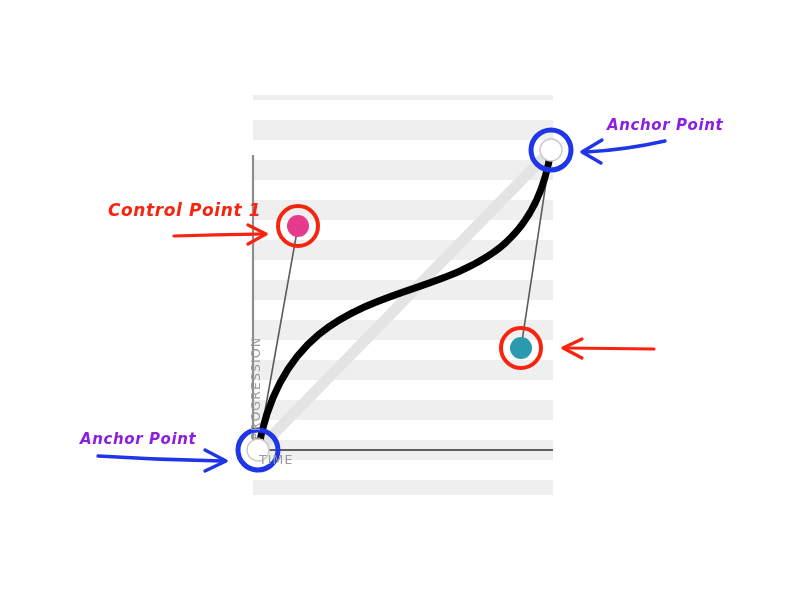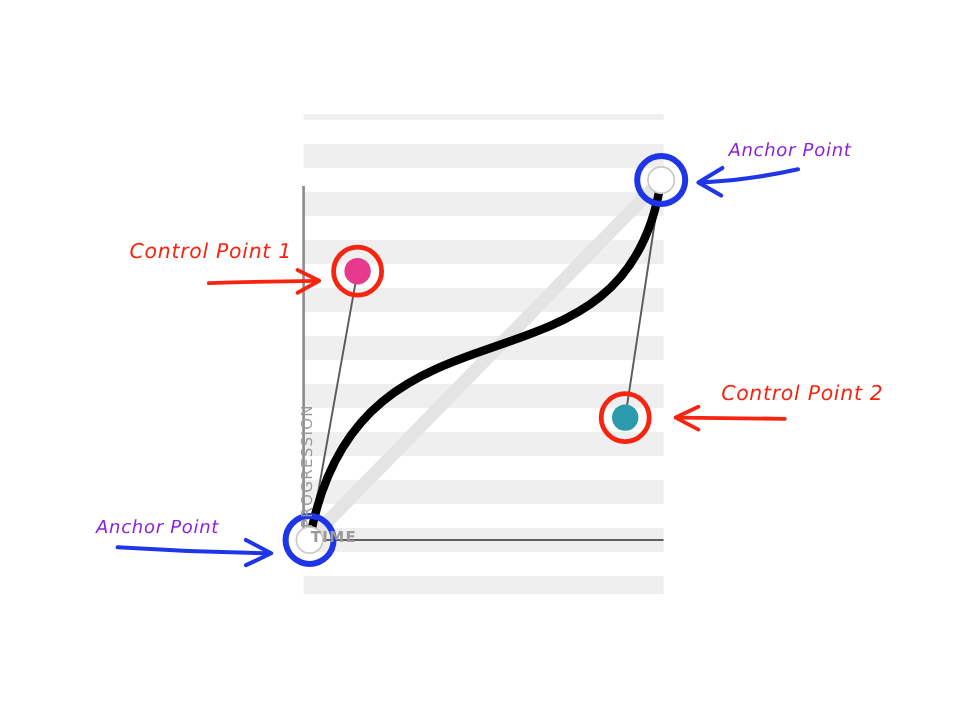--- a/index.html
+++ b/index.html
@@ -24,21 +24,21 @@
     position: absolute;
     left: 0; top: 0;
     width: 800px;
     height: 600px;
     overflow: visible;
   }
   .annot-label {
     position: absolute;
     white-space: nowrap;
     font-family: "DejaVu Sans", sans-serif;
-    font-weight: 400;
+    font-weight: 700;
     letter-spacing: 0.6px;
   }
   .annot-cp {
     font-size: 17px;
     font-style: italic;
   }
   .annot-anchor {
     font-size: 15px;
     font-style: italic;
   }
@@ -132,23 +132,22 @@
 
       <g>
         <path d="M 98 456 Q 160 460 222 461" fill="none" stroke="#1f35e8" stroke-width="3.4" stroke-linecap="round"></path>
         <path d="M 205 450 L 226 461 L 205 471" fill="none" stroke="#1f35e8" stroke-width="3.4" stroke-linecap="round" stroke-linejoin="round"></path>
       </g>
     </g>
   </svg>
 
   <div class="axis-label" id="progression-label" style="left: 248px; top: 440px;">PROGRESSION</div>
 
-  <div class="axis-label" id="time-label" style="left: 259px; top: 440px; font-weight: bold;">TIME</div>
+  <div class="axis-label" id="time-label" style="left: 259px; top: 452px;">TIME</div>
 
   <div class="annot-label annot-cp" style="left: 108px; top: 200px; color: #f72410;">Control Point 1</div>
 
-  <div class="annot-label annot-cp" style="left: 601px; top: 318px; color: #f72410;">Control Point 2</div>
 
   <div class="annot-label annot-anchor" style="left: 607px; top: 116px; color: #8b1fe0;">Anchor Point</div>
 
   <div class="annot-label annot-anchor" style="left: 80px; top: 430px; color: #8b1fe0;">Anchor Point</div>
 
 </div>
 
 </body></html>

